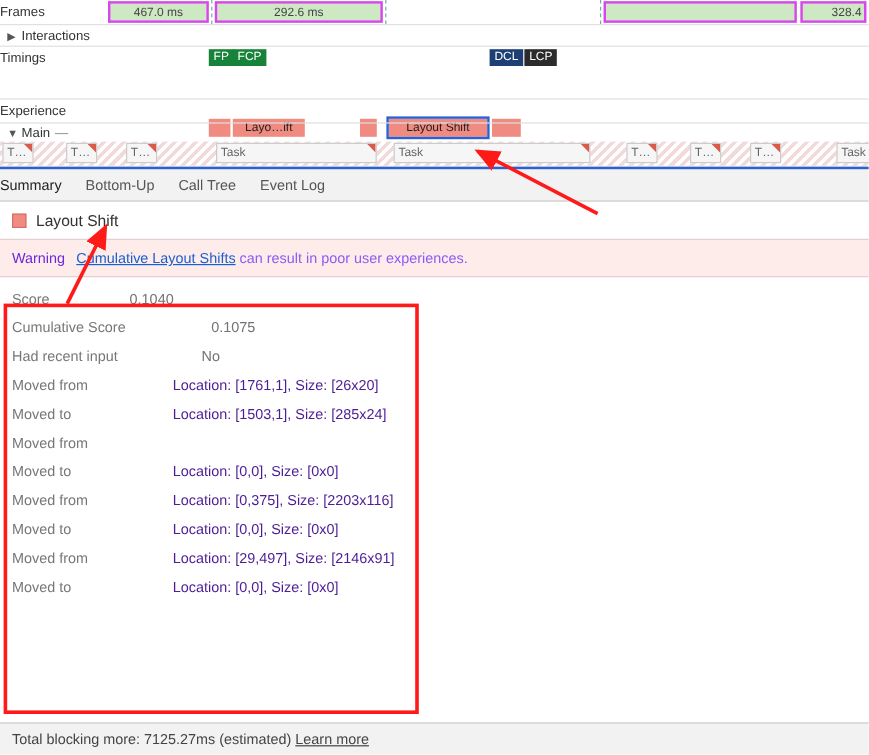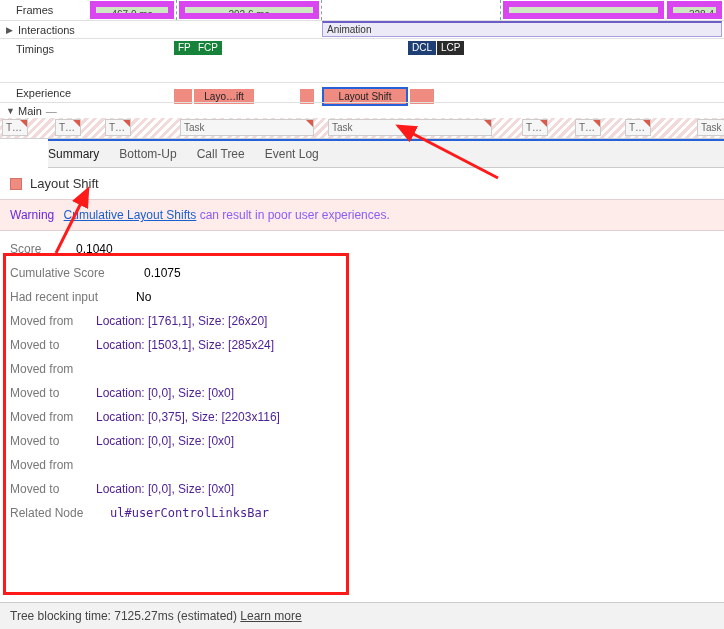--- a/index.html
+++ b/index.html
@@ -17,56 +17,55 @@
   .tl-row {
     display: flex;
     align-items: center;
     height: 20px;
     border-top: 1px solid #e0e0e0;
     position: relative;
   }
   .tl-row:first-child { border-top: none; }
   .tl-label {
     width: 90px;
-    padding-left: 16px;
     font-size: 11px;
     color: #333;
     flex-shrink: 0;
     display: flex;
     align-items: center;
     gap: 4px;
   }
   .tl-label.small-pad { padding-left: 6px; }
   .tl-track { flex: 1; position: relative; height: 100%; }
   .tri { font-size: 9px; color: #555; display:inline-block; width:8px;}
   .frame-block {
     position: absolute; top: 1px; bottom: 1px;
     background: #cfe8c4;
-    border: 6px solid #d946ef;
+    border: 2px solid #d946ef;
     font-size: 10px; color: #444; text-align: center;
     line-height: 16px;
     overflow: hidden;
   }
   .vline { position: absolute; top: 0; bottom: 0; width: 0; border-left: 1px dashed #7aa; z-index: 1;}
   .anim-bar {
     position: absolute; top: 0; height: 16px;
     background: #eceaf7; border: 1px solid #a89ee0;
     border-top: 2px solid #6b5fc7;
     font-size: 10px; padding-left: 4px; line-height: 14px; color: #333;
   }
   .badge {
     position: absolute; top: 2px; height: 14px;
     font-size: 10px; color: #fff; padding: 0 4px;
     line-height: 14px;
   }
   .b-green { background: #178239; text-align: right; }
   .b-navy { background: #1d3f73; }
   .b-dk { background: #2b2b2b; }
   .exp-block {
-    position: absolute; top: 6px; height: 15px;
+    position: absolute; top: 16px; height: 15px;
     background: #f08b82;
     font-size: 10px; line-height: 15px; color: #222; text-align: center;
     overflow: hidden;
   }
   .exp-selected { outline: 2px solid #2761d8; outline-offset: 0; }
   .main-track {
     height: 20px;
     background: repeating-linear-gradient(135deg, #f3dada 0 3px, #fff 3px 6px);
     position: relative;
     flex:1;
@@ -82,21 +81,20 @@
     width: 0; height: 0; border-style: solid;
     border-width: 0 7px 7px 0; border-color: transparent #d95b4b transparent transparent;
   }
   .tabs {
     display: flex; gap: 20px;
     padding: 6px 0;
     background: #f2f2f2;
     border-top: 2px solid #2761d8;
     border-bottom: 1px solid #ccc;
     font-size: 12px;
-    margin-left: 48px;
   }
   .tab { color: #555; cursor: pointer; }
   .tab.active { color: #222; }
   .section-title {
     display: flex; align-items: center; gap: 8px;
     padding: 8px 10px;
     font-size: 13px; color: #333;
   }
   .sq { width: 12px; height: 12px; background: #f08b82; border: 1px solid #d37168; }
   .warning-bar {
@@ -111,25 +109,26 @@
   .warn-rest { color: #8b5cf6; }
   .details {
     padding: 6px 10px 10px 10px;
     position: relative;
   }
   .details-row {
     display: flex;
     padding: 5px 0;
     font-size: 12px;
     color: #777;
+    gap: 48px;
   }
   .details-row .k { width: 110px; color: #777; }
   .details-row .v { color: #4c1d95; }
   .details-row .v.mono { font-family: Menlo, Consolas, monospace; }
-  .details-row .val-bold { color: #000000; margin-left: 16px; }
+  .details-row .val-bold { color: #737373; margin-left: 0; }
   .highlight-box {
     position: absolute;
     left: 3px; top: 253px; width: 346px; height: 342px;
     border: 3px solid #ff1a1a;
     pointer-events: none;
     z-index: 5;
   }
   .arrow1, .arrow2 {
     position: absolute; z-index: 6; pointer-events: none;
   }
@@ -156,23 +155,20 @@
       <div class="frame-block" style="left:413px;width:161px"></div>
       <div class="frame-block" style="left:577px;width:55px;text-align:right;padding-right:2px">328.4</div>
     </div>
   </div>
 
   <div class="tl-row" style="height:18px">
     <div class="tl-label small-pad">
         <span class="tri">▶</span>
         <span>Interactions</span>
       </div>
-    <div class="tl-track">
-      <div class="anim-bar" style="left:232px;width:400px">Animation</div>
-    </div>
   </div>
 
   <div class="tl-row">
     <div class="tl-label">Timings</div>
     <div class="tl-track">
       <span class="badge b-green" style="left:84px">FP</span>
       <span class="badge b-green" style="left:104px">FCP</span>
       <span class="badge b-navy" style="left:318px">DCL</span>
       <span class="badge b-dk" style="left:347px">LCP</span>
     </div>
@@ -265,28 +261,25 @@
   <div class="details-row">
       <div class="k" style="width:86px">Moved from</div>
       <div class="v">Location: [0,375], Size: [2203x116]</div>
     </div>
   <div class="details-row">
       <div class="k" style="width:86px">Moved to</div>
       <div class="v">Location: [0,0], Size: [0x0]</div>
     </div>
   <div class="details-row">
       <div class="k" style="width:86px">Moved from</div>
+      <div class="v">Location: [29,497], Size: [2146x91]</div>
     </div>
   <div class="details-row">
       <div class="k" style="width:86px">Moved to</div>
       <div class="v">Location: [0,0], Size: [0x0]</div>
-    </div>
-  <div class="details-row">
-      <div class="k" style="width:100px">Related Node</div>
-      <div class="v mono">ul#userControlLinksBar</div>
     </div>
 </div>
 
 <div class="highlight-box"></div>
 
 <svg class="arrow1" width="130" height="70" style="left:380px;top:118px">
   <defs>
       <marker id="ah1" markerWidth="8" markerHeight="8" refX="6" refY="3" orient="auto">
         <path d="M0,0 L7,3 L0,6 Z" fill="#ff1a1a"></path>
       </marker>
@@ -296,14 +289,14 @@
 <svg class="arrow2" width="70" height="80" style="left:48px;top:183px">
   <defs>
       <marker id="ah2" markerWidth="8" markerHeight="8" refX="6" refY="3" orient="auto">
         <path d="M0,0 L7,3 L0,6 Z" fill="#ff1a1a"></path>
       </marker>
     </defs>
   <line x1="8" y1="70" x2="40" y2="6" stroke="#ff1a1a" stroke-width="3" marker-end="url(#ah2)"></line>
 </svg>
 
 <div class="footer">
-  <span>Tree blocking time: 7125.27ms (estimated) </span><span class="lm">Learn more</span>
+  <span>Total blocking more: 7125.27ms (estimated) </span><span class="lm">Learn more</span>
 </div>
 
 </body></html>

